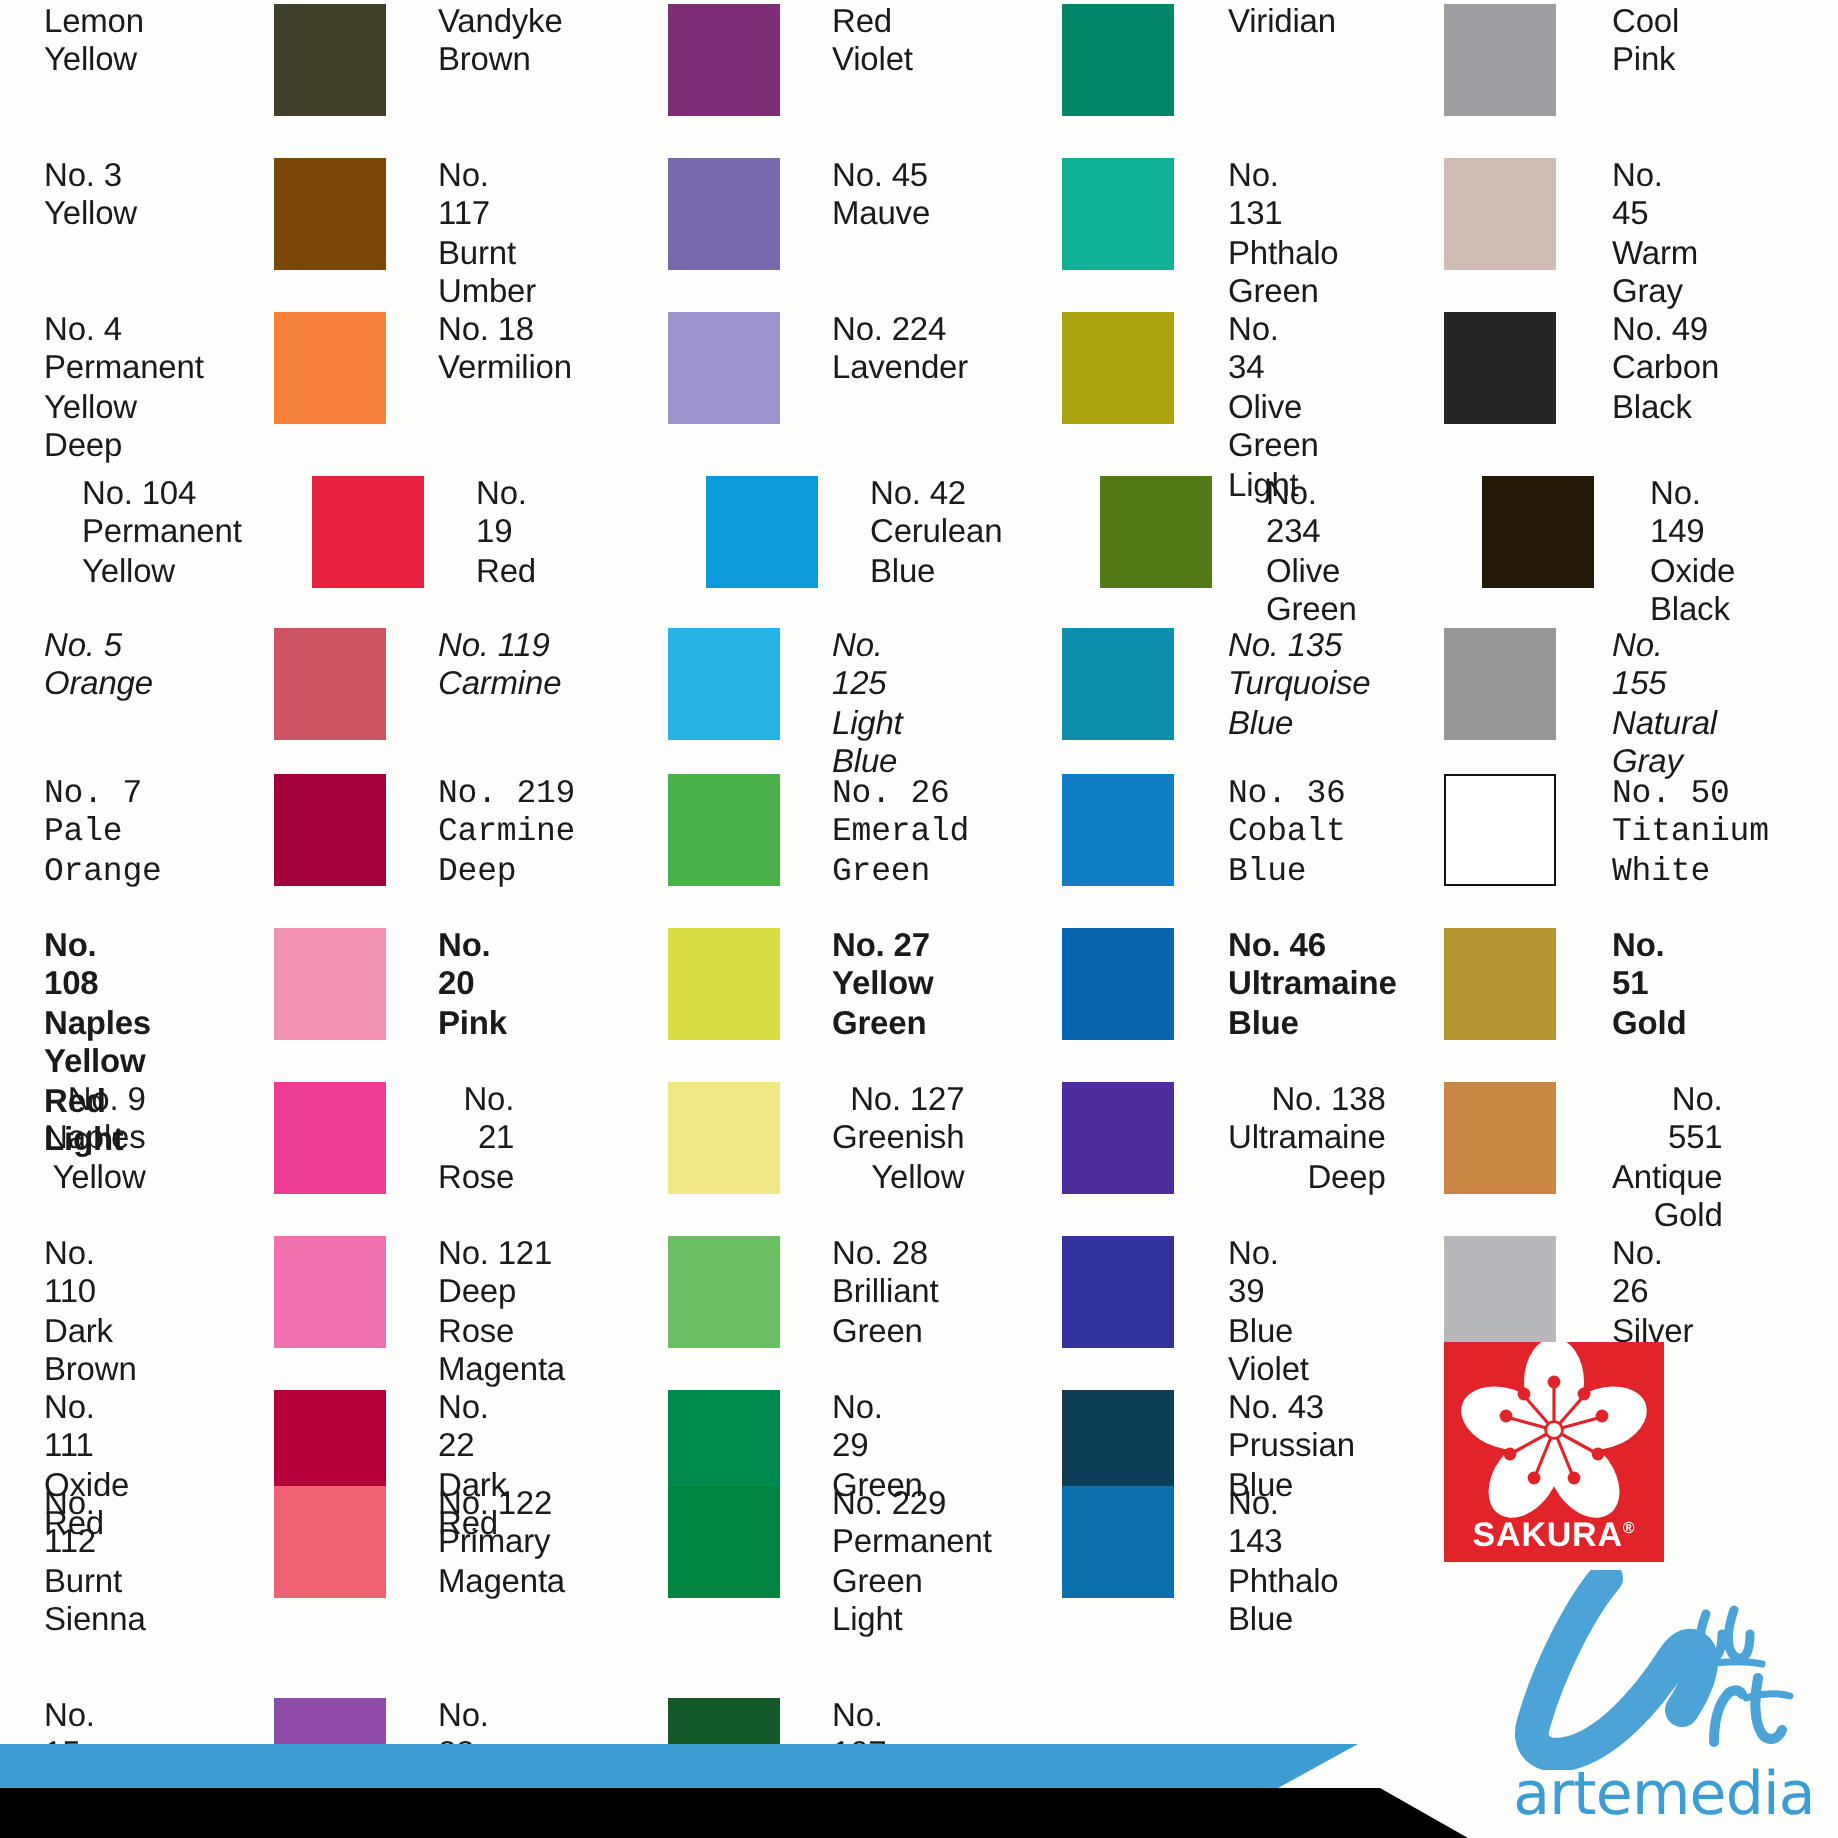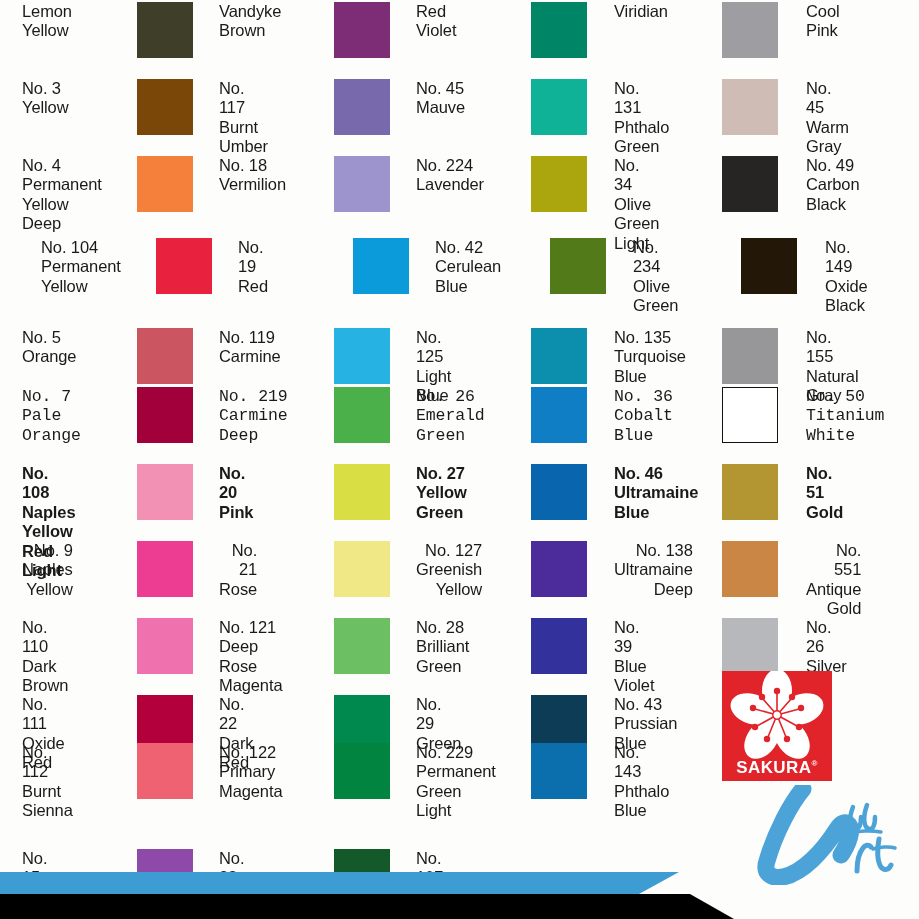--- a/index.html
+++ b/index.html
@@ -186,21 +186,21 @@
       <div class="cell c3">
         <div class="label">No. 234
 Olive Green</div>
         <div class="swatch" style="background: rgb(35, 23, 8);"></div>
       </div>
       <div class="cell c4">
         <div class="label">No. 149
 Oxide Black</div>
       </div>
     </div>
-    <div class="row" style="top: 334px;">
+    <div class="row" style="top: 320px; font-style: italic;">
       <div class="cell c0">
         <div class="label">No. 5
 Orange</div>
         <div class="swatch" style="background: rgb(203, 85, 96);"></div>
       </div>
       <div class="cell c1">
         <div class="label">No. 119
 Carmine</div>
         <div class="swatch" style="background: rgb(39, 178, 228);"></div>
       </div>
@@ -442,13 +442,14 @@
 <div class="artemedia">
   <svg width="174" height="100" viewBox="0 0 174 100">
     <path d="M58 4 C46 18 30 48 22 76 C18 88 26 94 38 92 C58 88 78 66 92 44 C96 38 100 36 104 40 C108 45 104 58 96 70" stroke="#4ba3d8" stroke-width="17" fill="none" stroke-linecap="round"></path>
     <path d="M108 22 C104 32 104 42 110 44 C114 45 116 40 116 32" stroke="#4ba3d8" stroke-width="4.5" fill="none" stroke-linecap="round"></path>
     <path d="M122 20 C118 31 118 42 124 44 C128 45 130 40 130 32" stroke="#4ba3d8" stroke-width="4.5" fill="none" stroke-linecap="round"></path>
     <path d="M104 48 C112 46 126 45 136 47" stroke="#4ba3d8" stroke-width="3.5" fill="none" stroke-linecap="round"></path>
     <path d="M112 86 C112 76 114 68 118 63 C120 60 124 59 126 62" stroke="#4ba3d8" stroke-width="5" fill="none" stroke-linecap="round"></path>
     <path d="M134 54 C132 64 132 76 136 82 C139 86 144 85 146 80" stroke="#4ba3d8" stroke-width="5" fill="none" stroke-linecap="round"></path>
     <path d="M128 64 C134 62 144 61 150 63" stroke="#4ba3d8" stroke-width="3.5" fill="none" stroke-linecap="round"></path>
   </svg>
+  <div class="amtext">artemedia</div>
 </div>
 
 </body></html>

